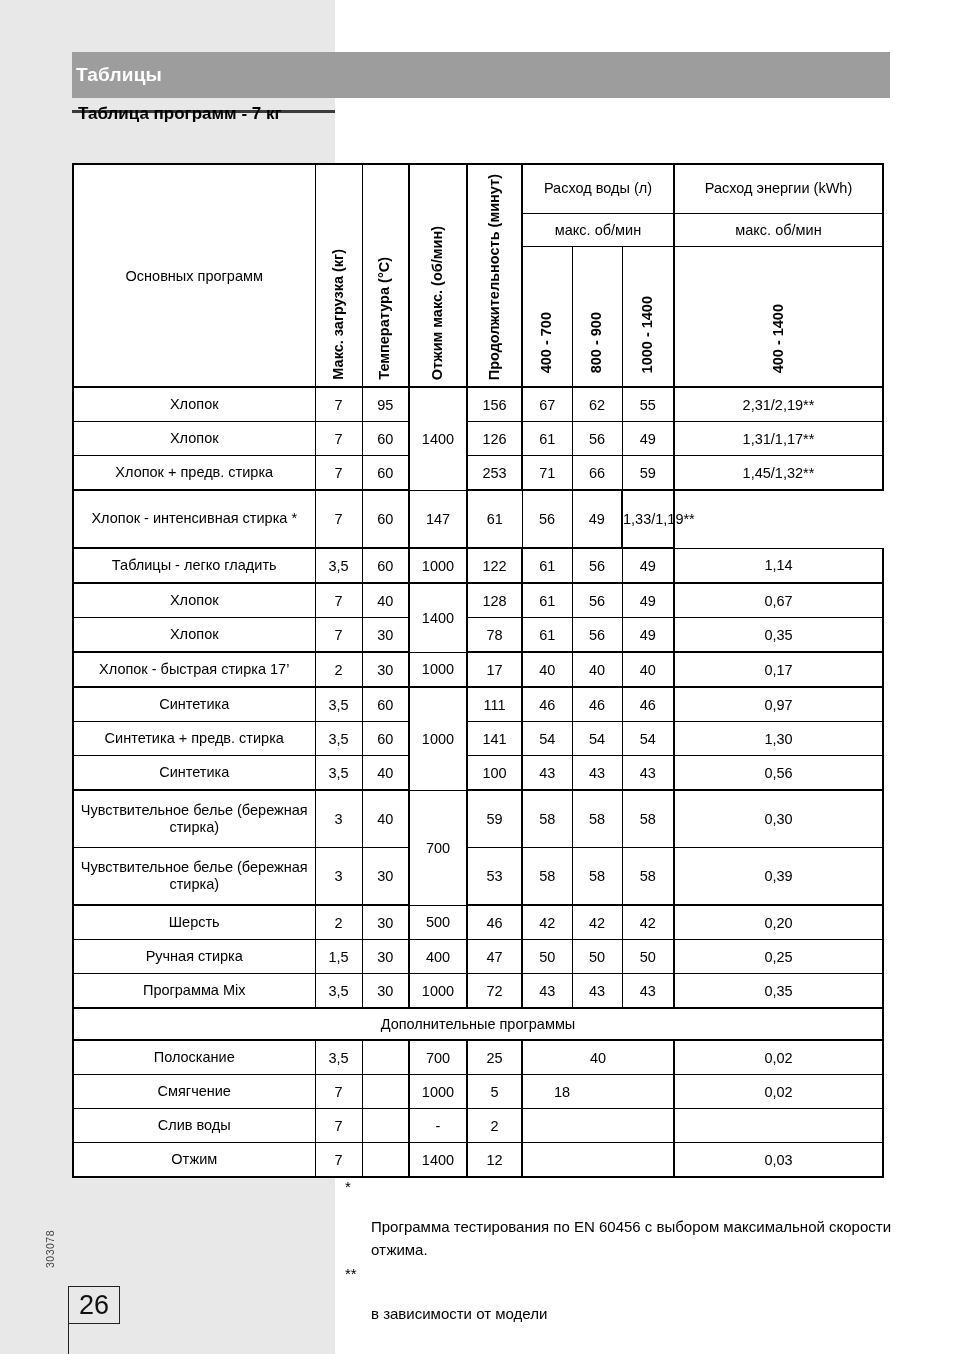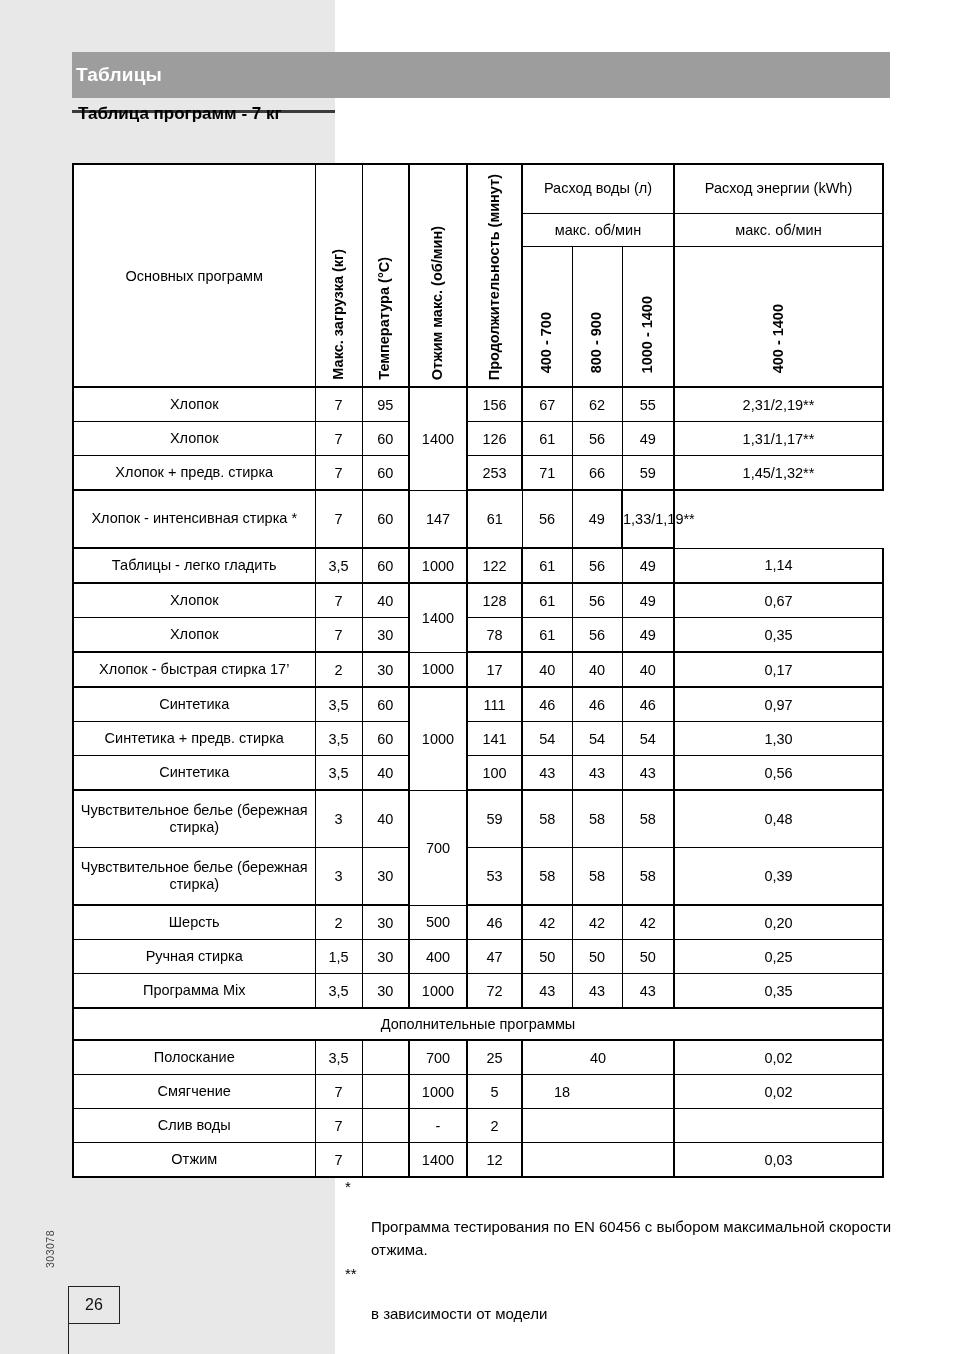--- a/index.html
+++ b/index.html
@@ -85,21 +85,21 @@
   }
   .notes .nrow{display:flex;margin-bottom:2px;}
   .notes .mark{width:26px;flex:none;}
   .notes .txt{flex:1;margin-top:40px;}
 
   
   .pagebox{
     position:absolute;left:68px;top:1286px;width:50px;height:36px;
     border:1.4px solid #222;background:#e8e8e8;
     display:flex;align-items:center;justify-content:center;
-    font-size:16px;color:#111;
+    font-size:27px;color:#111;
   }
   .pagetail{
     position:absolute;left:68px;top:1322px;width:1.4px;height:32px;background:#222;
   }
   .doccode{
     position:absolute;left:44px;top:1230px;
     font-size:10.5px;color:#444;
     writing-mode:vertical-rl;transform:rotate(180deg);
     letter-spacing:.5px;
   }
@@ -310,21 +310,21 @@
 
   <tr>
     <td class="namecell outer-l" style="height:56px">Чувствительное белье (бережная стирка)</td>
     <td>3</td>
     <td>40</td>
     <td class="thick-l" rowspan="2">700</td>
     <td class="thick-l thick-r">59</td>
     <td>58</td>
     <td>58</td>
     <td>58</td>
-    <td class="outer-r thick-l">0,48</td>
+    <td class="outer-r thick-l">0,30</td>
   </tr>
 
   <tr>
     <td class="namecell outer-l thick-b" style="height:56px">Чувствительное белье (бережная стирка)</td>
     <td class="thick-b">3</td>
     <td class="thick-b">30</td>
     <td class="thick-l thick-r thick-b">53</td>
     <td class="thick-b">58</td>
     <td class="thick-b">58</td>
     <td class="thick-b">58</td>

